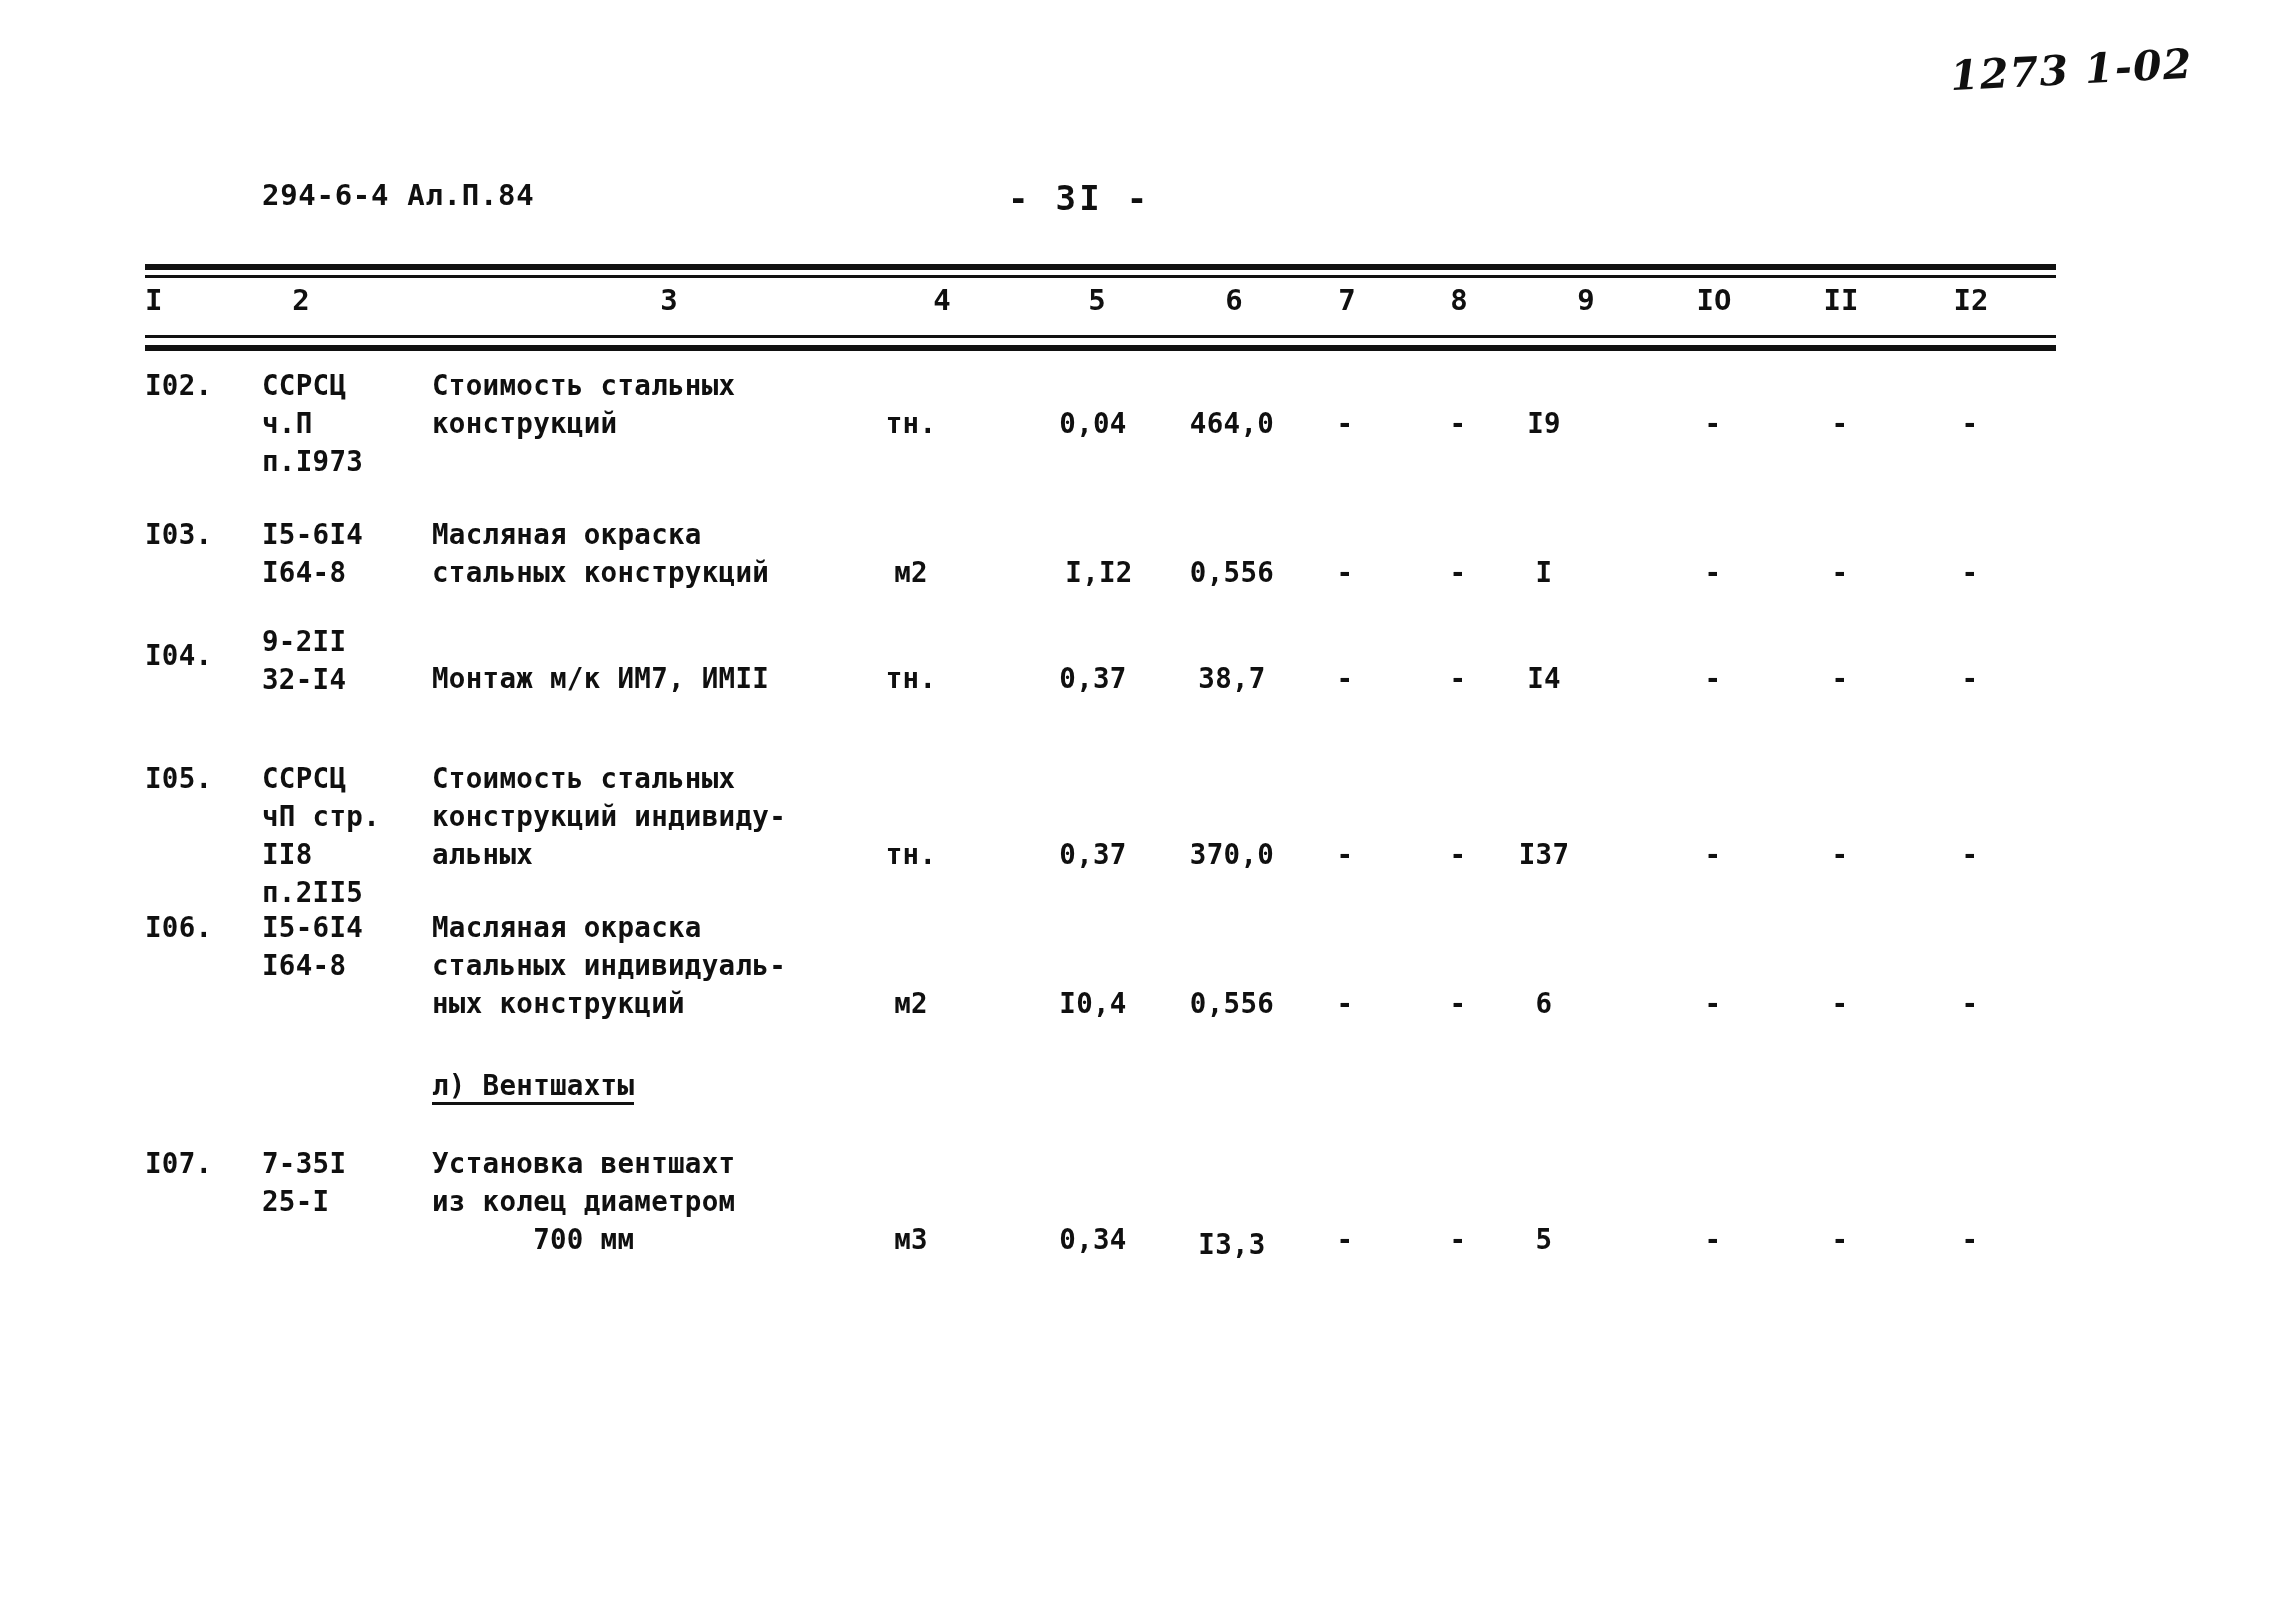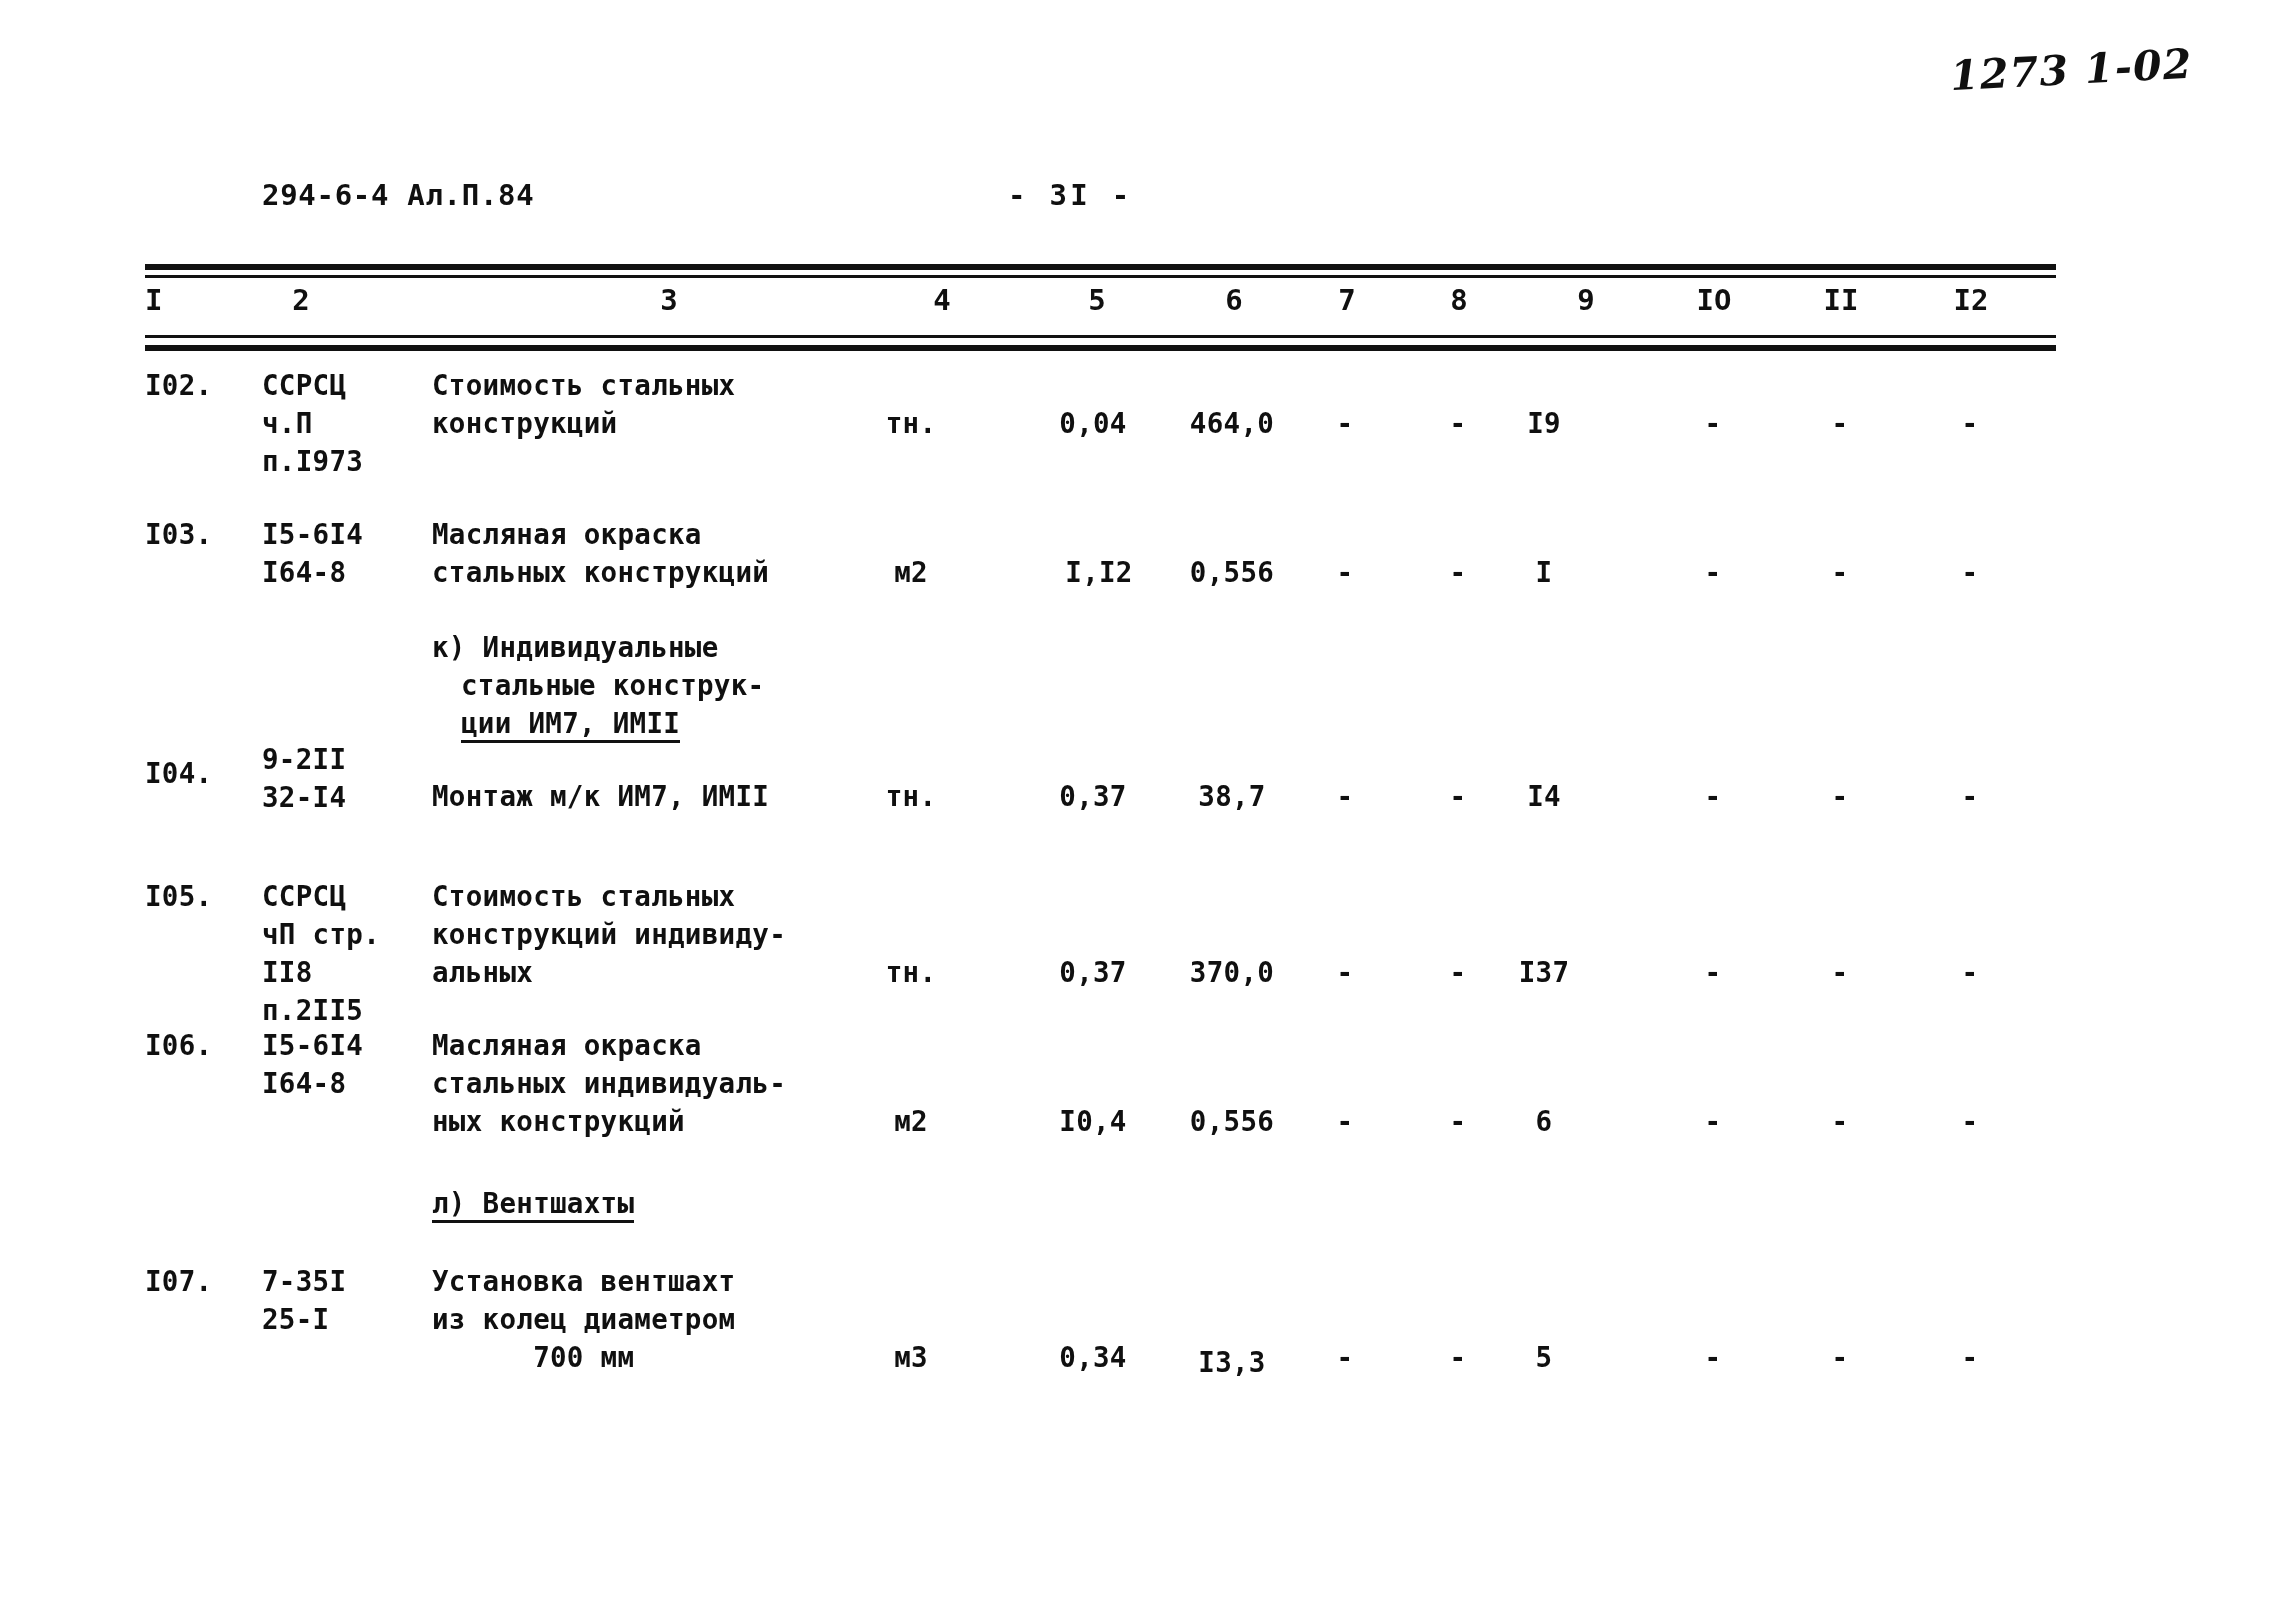--- a/index.html
+++ b/index.html
@@ -44,21 +44,21 @@
     top: 178px;
     font-size: 29px;
     font-weight: 700;
     letter-spacing: 0.7px;
     white-space: nowrap;
   }
   .page-number {
     position: absolute;
     left: 1008px;
     top: 178px;
-    font-size: 29px;
+    font-size: 34px;
     font-weight: 700;
     letter-spacing: 3.3px;
     white-space: nowrap;
   }
 
   
   .rule {
     position: absolute;
     left: 145px;
     width: 1911px;
@@ -195,25 +195,20 @@
       <div class="cell c-v5" style="top:69px;margin-left:6px;">I,I2</div>
       <div class="cell c-v6" style="top:69px;">0,556</div>
       <div class="cell c-v7" style="top:69px;">-</div>
       <div class="cell c-v8" style="top:69px;">-</div>
       <div class="cell c-v9" style="top:69px;">I</div>
       <div class="cell c-v10" style="top:69px;">-</div>
       <div class="cell c-v11" style="top:69px;">-</div>
       <div class="cell c-v12" style="top:69px;">-</div>
     </div>
 
-    <div class="row" style="height:118px;">
-      <div class="subhead" style="top:13px;">к) Индивидуальные</div>
-      <div class="subhead" style="top:51px; left:461px;">стальные конструк-</div>
-      <div class="subhead" style="top:89px; left:461px;"><span class="ul">ции ИМ7, ИМII</span></div>
-    </div>
 
     <div class="row" style="height:124px;">
       <div class="cell c-num" style="top:21px;">I04.</div>
       <div class="cell c-code" style="top:6.5px;">9-2II
 32-I4</div>
       <div class="cell c-name" style="top:44px;">Монтаж м/к ИМ7, ИМII</div>
       <div class="cell c-unit" style="top:44px;">тн.</div>
       <div class="cell c-v5" style="top:44px;">0,37</div>
       <div class="cell c-v6" style="top:44px;">38,7</div>
       <div class="cell c-v7" style="top:44px;">-</div>

